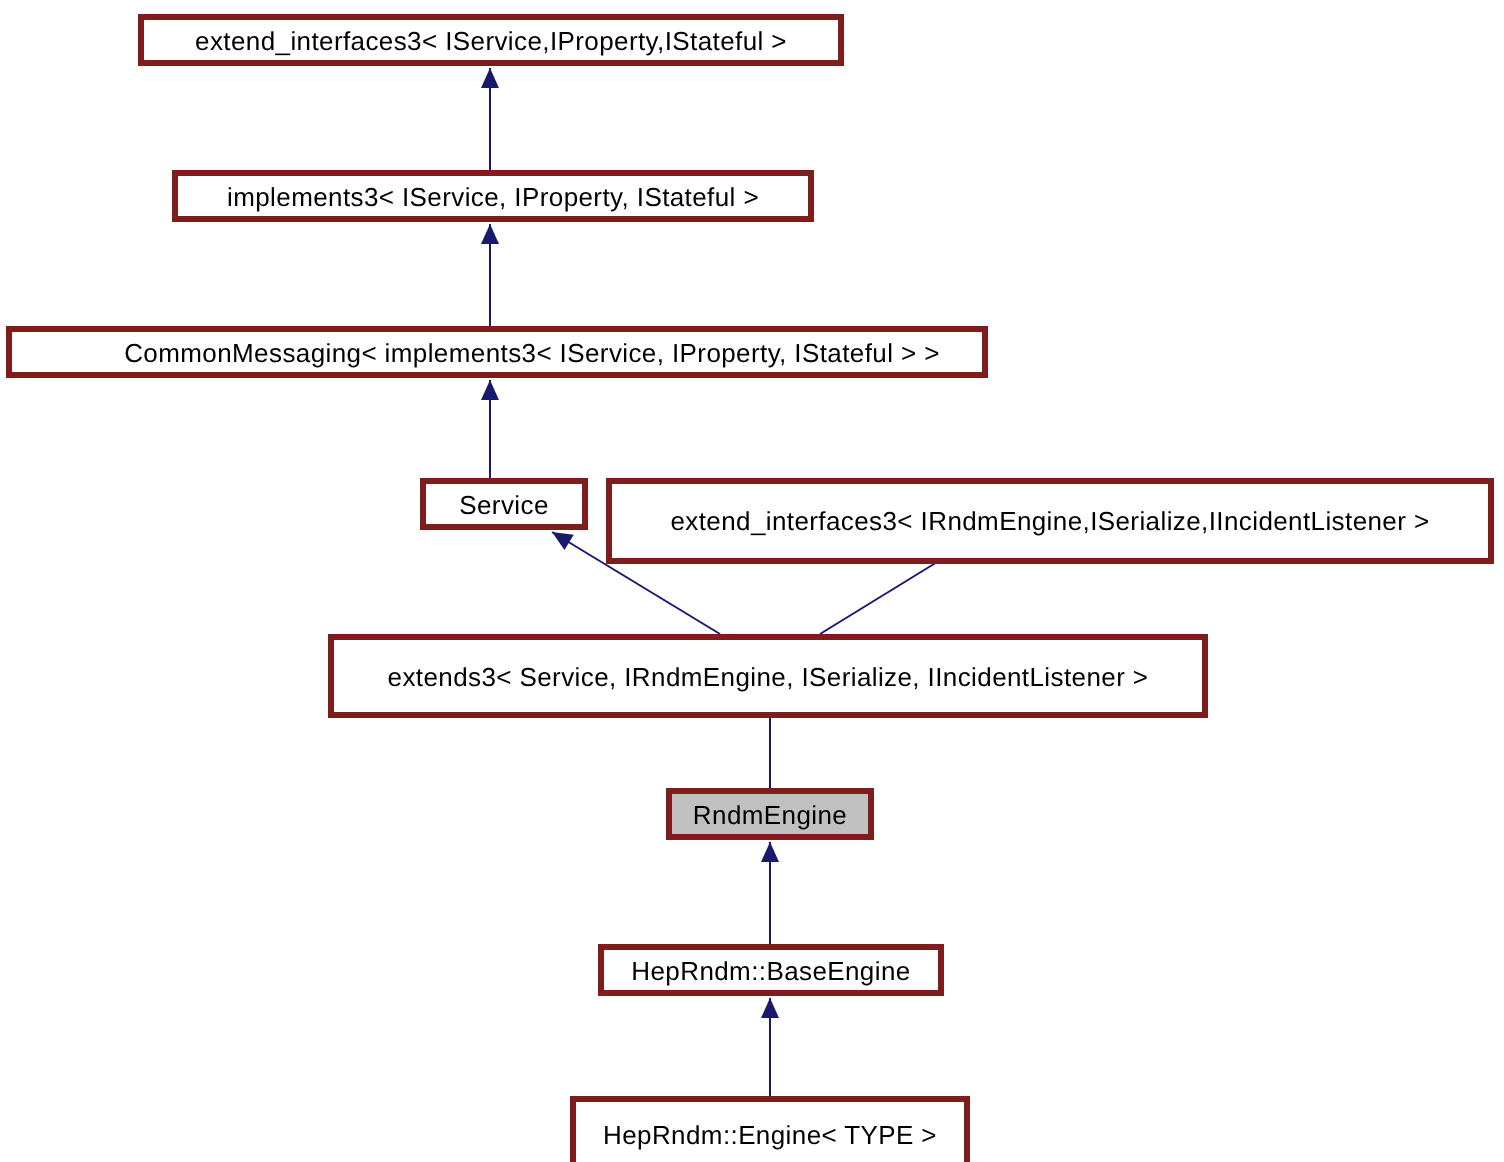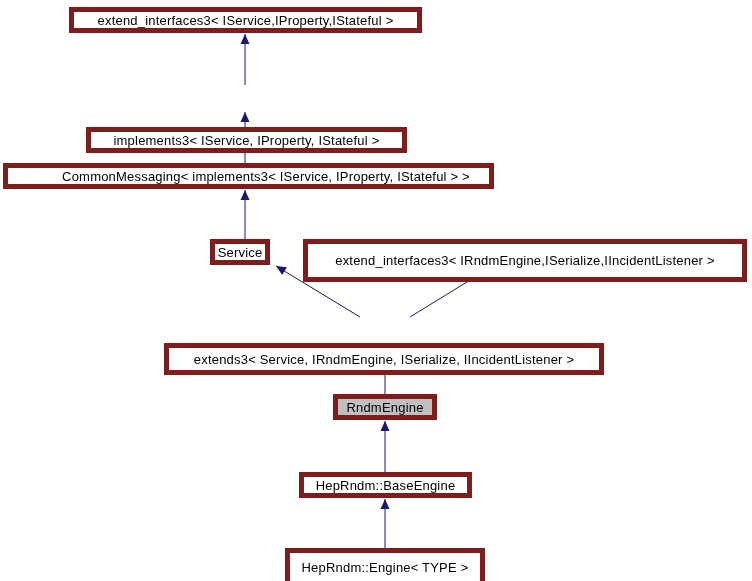--- a/index.html
+++ b/index.html
@@ -18,21 +18,21 @@
   .edges-svg {
     position: absolute;
     left: 0;
     top: 0;
     width: 752px;
     height: 581px;
   }
   .node {
     position: absolute;
     box-sizing: border-box;
-    border: 5px solid #7f1d1d;
+    border: 3px solid #7f1d1d;
     background: #ffffff;
     color: #000000;
     display: flex;
     align-items: center;
     justify-content: center;
     font-size: 13px;
     letter-spacing: 0.2px;
     white-space: nowrap;
     cursor: pointer;
   }
@@ -57,29 +57,29 @@
     <line x1="245" y1="239" x2="245" y2="190" stroke="#191970" stroke-width="1" marker-end="url(#arrowhead)"></line>
     <line x1="360" y1="317" x2="276" y2="266" stroke="#191970" stroke-width="1" marker-end="url(#arrowhead)"></line>
     <line x1="410" y1="317" x2="493" y2="266" stroke="#191970" stroke-width="1" marker-end="url(#arrowhead)"></line>
     <line x1="385" y1="394" x2="385" y2="344" stroke="#191970" stroke-width="1" marker-end="url(#arrowhead)"></line>
     <line x1="385" y1="472" x2="385" y2="421" stroke="#191970" stroke-width="1" marker-end="url(#arrowhead)"></line>
     <line x1="385" y1="548" x2="385" y2="499" stroke="#191970" stroke-width="1" marker-end="url(#arrowhead)"></line>
   </svg>
 
   <div class="node" style="left:69px;  top:7px;   width:353px; height:26px;">extend_interfaces3&lt; IService,IProperty,IStateful &gt;</div>
 
-  <div class="node" style="left:86px;  top:85px;  width:321px; height:26px;margin-top:42px;">implements3&lt; IService, IProperty, IStateful &gt;</div>
+  <div class="node" style="left:86px;  top:85px;  width:321px; height:26px;">implements3&lt; IService, IProperty, IStateful &gt;</div>
 
   <div class="node" style="left:3px;   top:163px; width:491px; height:26px;padding-left:35px;">CommonMessaging&lt; implements3&lt; IService, IProperty, IStateful &gt; &gt;</div>
 
-  <div class="node" style="left:210px; top:239px; width:60px;  height:26px;">Service</div>
+  <div class="node" style="left:210px; top:239px; width:84px;  height:26px;">Service</div>
 
   <div class="node" style="left:303px; top:239px; width:444px; height:43px;">extend_interfaces3&lt; IRndmEngine,ISerialize,IIncidentListener &gt;</div>
 
-  <div class="node" style="left:164px; top:317px; width:440px; height:32px;margin-top:26px;">extends3&lt; Service, IRndmEngine, ISerialize, IIncidentListener &gt;</div>
+  <div class="node" style="left:164px; top:317px; width:440px; height:42px;">extends3&lt; Service, IRndmEngine, ISerialize, IIncidentListener &gt;</div>
 
   <div class="node highlight" style="left:333px; top:394px; width:104px; height:26px;">RndmEngine</div>
 
   <div class="node" style="left:299px; top:472px; width:173px; height:26px;">HepRndm::BaseEngine</div>
 
   <div class="node" style="left:285px; top:548px; width:200px; height:39px;">HepRndm::Engine&lt; TYPE &gt;</div>
 
 </div>
 
 </body></html>

